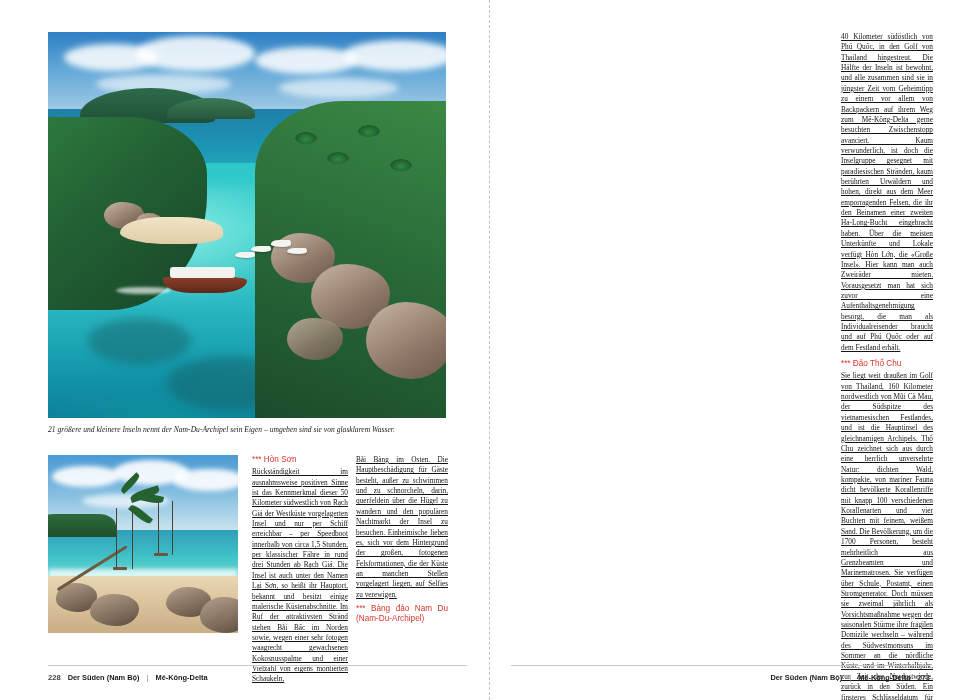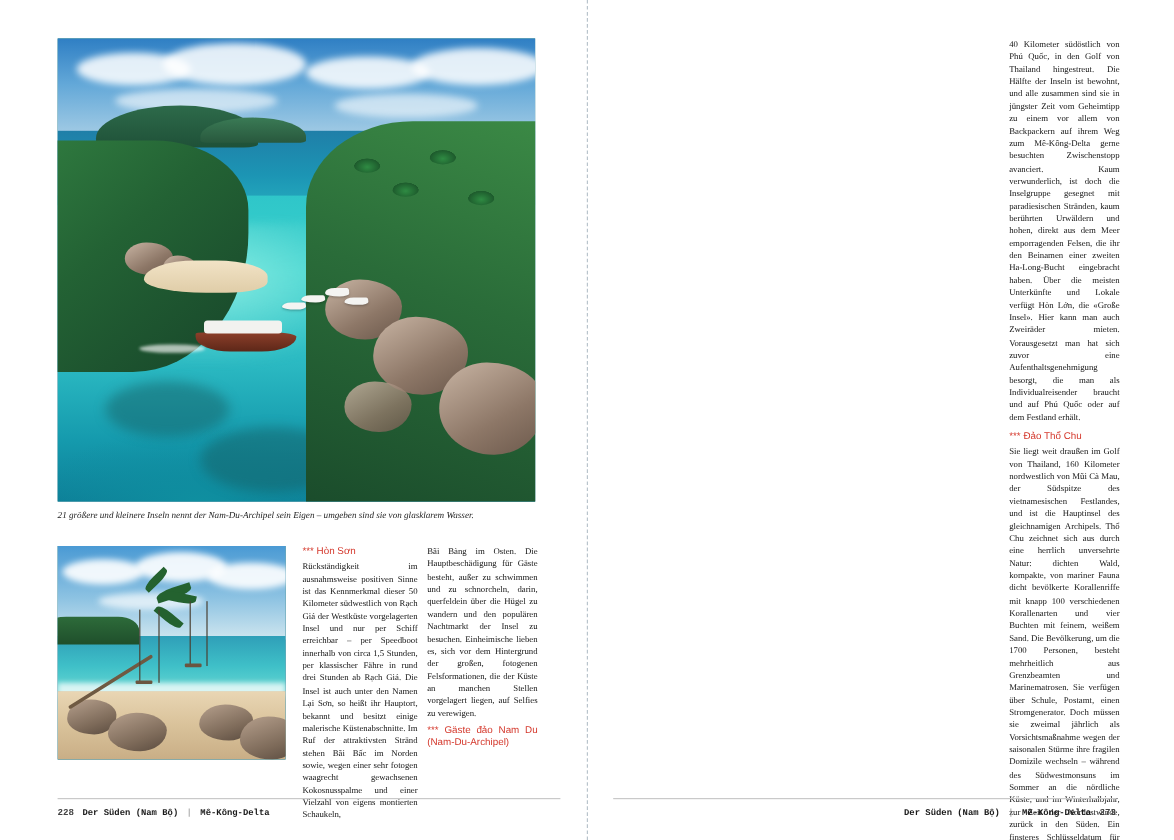--- a/index.html
+++ b/index.html
@@ -72,40 +72,40 @@
   
   .col {
     position: absolute;
     font-size: 7.3px;
     line-height: 1.42;
     text-align: justify;
     color: #141414;
     -webkit-hyphens: auto;
     hyphens: auto;
   }
-  .col p { margin: 0 0 0 0; }
+  .col p { margin: 0 0 0 0; text-decoration: underline; }
   .heading {
     font-family: "Liberation Sans", sans-serif;
     font-weight: normal;
     font-size: 8.2px;
     color: #d4372b;
     margin: 0 0 2px 0;
     line-height: 1.25;
   }
 
   
   .col-l1 { left: 252px; top: 455px; width: 96px; }
   .col-l2 { left: 356px; top: 455px; width: 92px; }
   
 
   
   .footer {
     position: absolute;
     bottom: 18px;
-    font-family: Liberation Mono, monospace;
+    font-family: Liberation Sans, sans-serif;
     font-size: 7.4px;
     color: #1a1a1a;
     display: flex;
     align-items: center;
     gap: 7px;
   }
   .footer-left { left: 48px; }
   .footer-right { right: 48px; }
   .folio {
     font-weight: bold;
@@ -340,21 +340,21 @@
       </div>
     </div>
 
     <div class="col col-l1">
       <div class="heading">*** Hòn Sơn</div>
       <p>Rückständigkeit im ausnahmsweise positiven Sinne ist das Kennmerkmal dieser 50 Kilometer südwestlich von Rạch Giá der Westküste vorgelagerten Insel und nur per Schiff erreichbar – per Speedboot innerhalb von circa 1,5 Stunden, per klassischer Fähre in rund drei Stunden ab Rạch Giá. Die Insel ist auch unter den Namen Lại Sơn, so heißt ihr Hauptort, bekannt und besitzt einige malerische Küstenabschnitte. Im Ruf der attraktivsten Stränd stehen Bãi Bấc im Norden sowie, wegen einer sehr fotogen waagrecht gewachsenen Kokosnusspalme und einer Vielzahl von eigens montierten Schaukeln,</p>
     </div>
 
     <div class="col col-l2">
       <p>Bãi Bàng im Osten. Die Hauptbeschädigung für Gäste besteht, außer zu schwimmen und zu schnorcheln, darin, querfeldein über die Hügel zu wandern und den populären Nachtmarkt der Insel zu besuchen. Einheimische lieben es, sich vor dem Hintergrund der großen, fotogenen Felsformationen, die der Küste an manchen Stellen vorgelagert liegen, auf Selfies zu verewigen.</p>
-      <div class="heading" style="margin-top:4px;">*** Gäste đảo Nam Du (Nam-Du-Archipel)</div>
+      <div class="heading" style="margin-top:4px;">*** Bàng đảo Nam Du (Nam-Du-Archipel)</div>
     </div>
 
     <div class="rule rule-left"></div>
     <div class="footer footer-left">
       <span class="folio">228</span>
       <span class="footer-title">Der Süden (Nam Bộ)</span>
       <span class="footer-sep">|</span>
       <span class="footer-sub">Mê-Kông-Delta</span>
     </div>
   </div>

